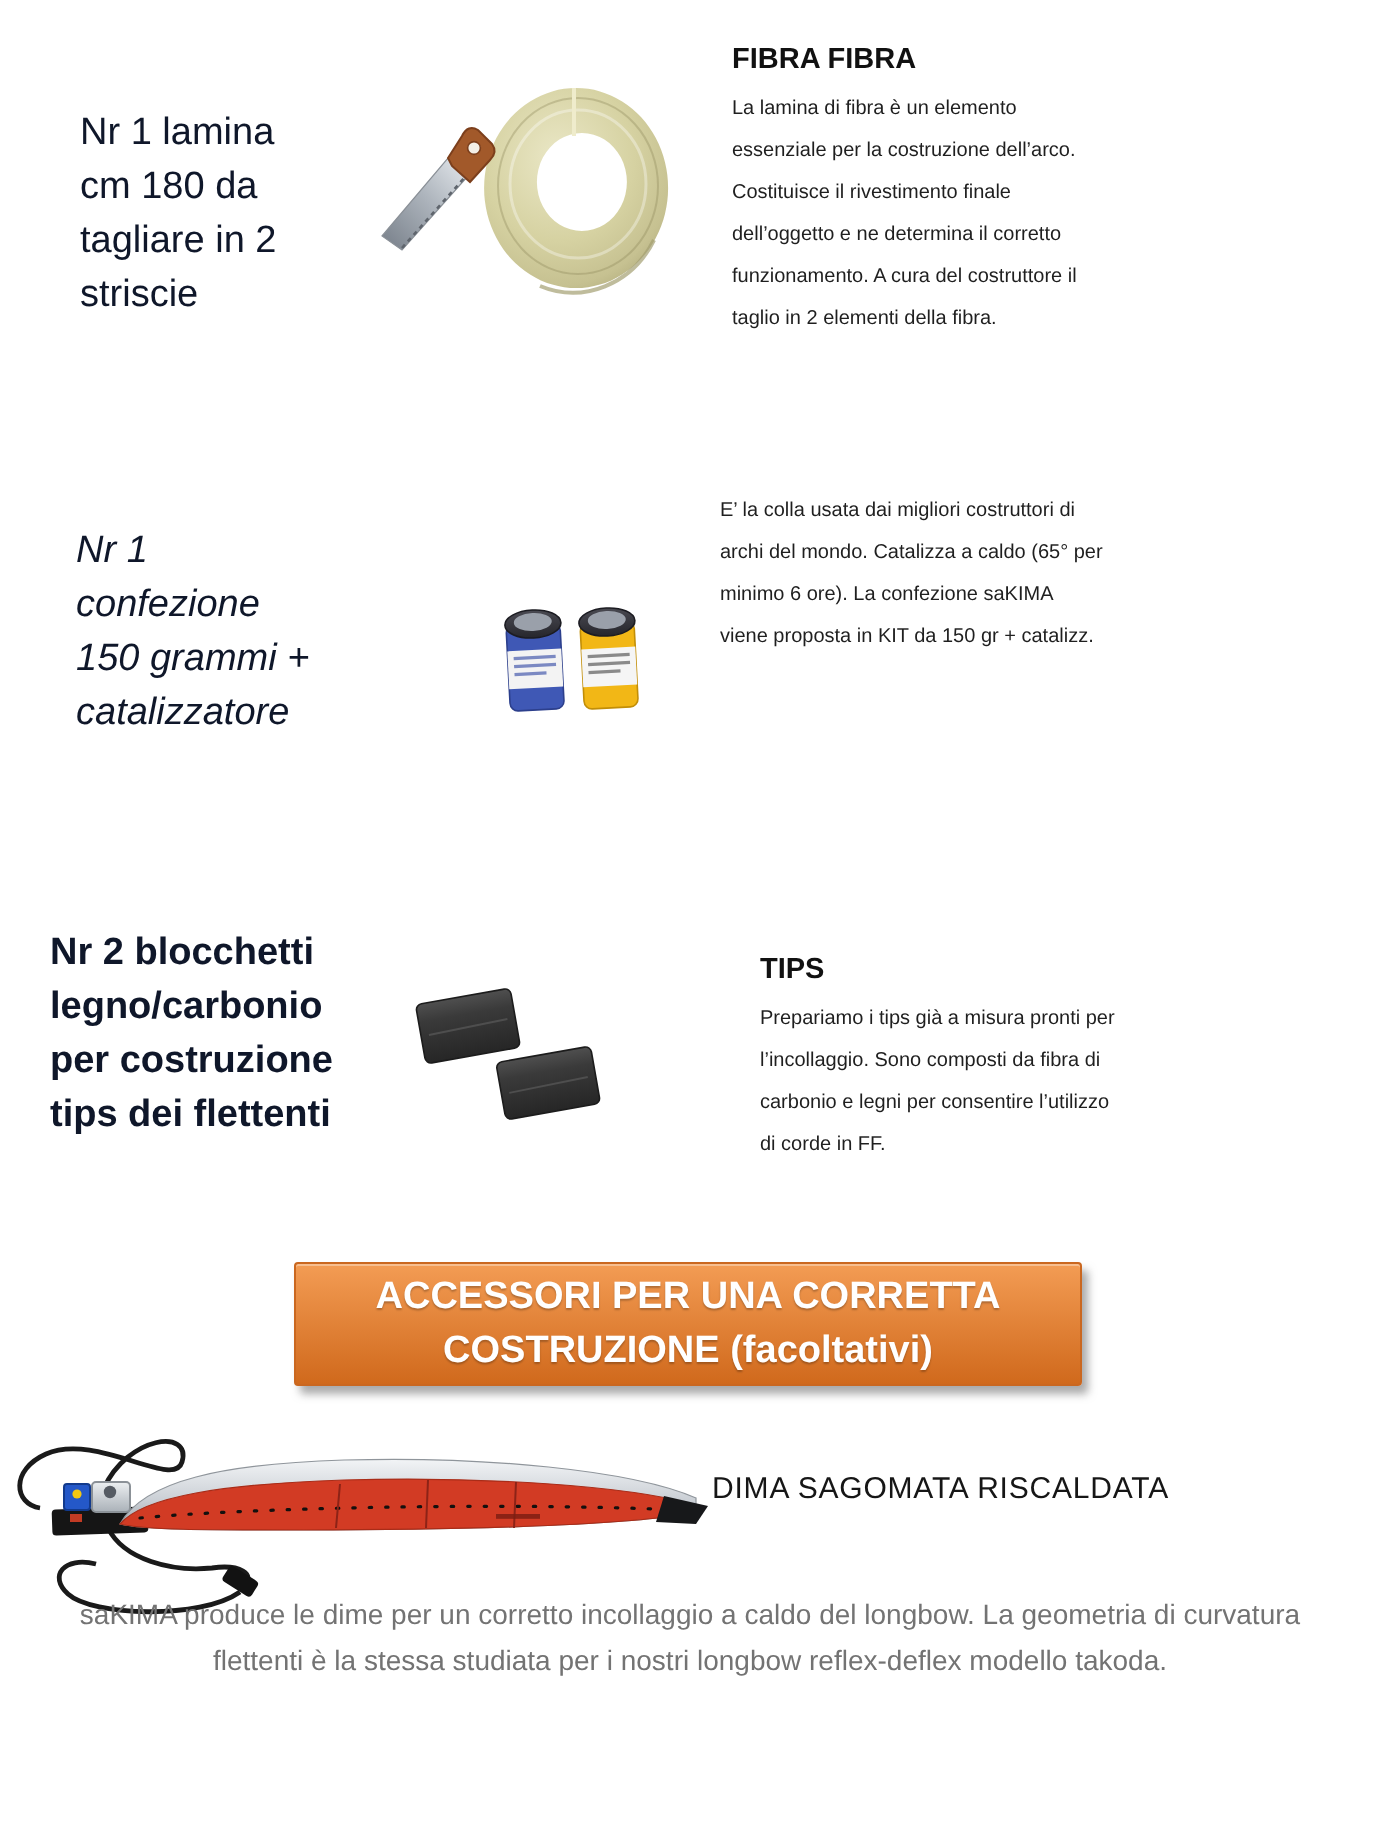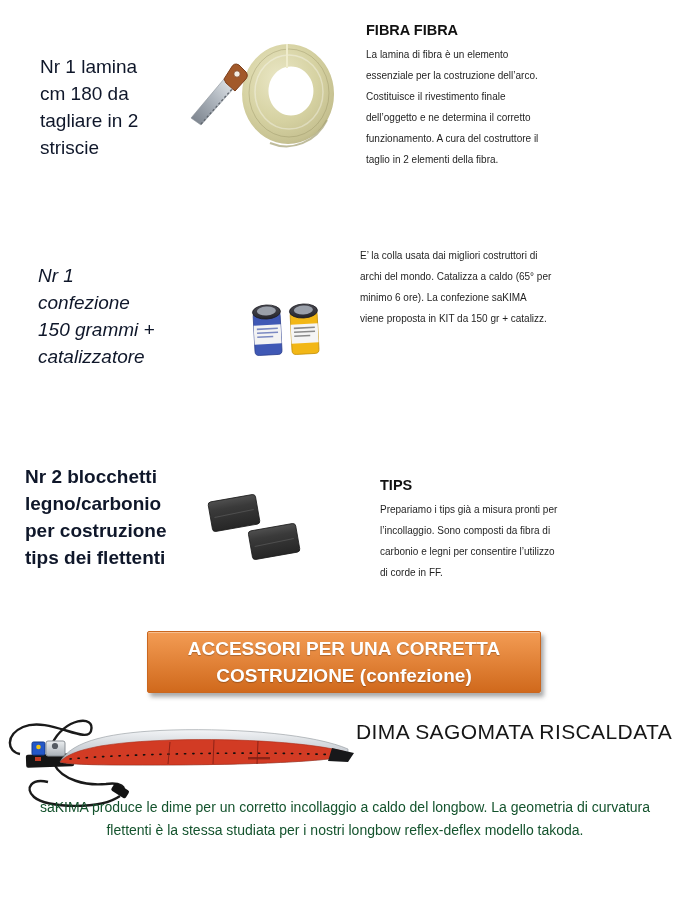--- a/index.html
+++ b/index.html
@@ -61,34 +61,34 @@
   .banner .banner-text{
     font-size:19px;
     font-weight:bold;
     line-height:27px;
     color:#ffffff;
     text-shadow:0 1px 1px rgba(0,0,0,0.25);
   }
   
   .dima-title{
     position:absolute;
-    left:356px;top:720px;
-    font-size:21px;
+    left:356px;top:736px;
+    font-size:15px;
     letter-spacing:0.4px;
     color:#161616;
   }
   
   .footer{
     position:absolute;
     left:15px;top:796px;
     width:660px;
     text-align:center;
     font-size:14px;
     line-height:23px;
-    color:#14532d;
+    color:#737373;
   }
   .footer p{margin:0;}
 </style>
 </head>
 <body>
 
 <div class="page">
 
   <div class="qty qty1 pre">Nr 1 lamina
 cm 180 da
@@ -209,21 +209,21 @@
   <div class="desc desc3">
     <h3>TIPS</h3>
     <p class="pre">Prepariamo i tips già a misura pronti per
 l’incollaggio. Sono composti da fibra di
 carbonio e legni per consentire l’utilizzo
 di corde in FF.</p>
   </div>
 
   <div class="banner" style="background: linear-gradient(rgb(243, 156, 84) 0%, rgb(208, 105, 28) 100%);">
     <div class="banner-text pre" style="color: rgb(255, 255, 255);">ACCESSORI PER UNA CORRETTA
-COSTRUZIONE (confezione)</div>
+COSTRUZIONE (facoltativi)</div>
   </div>
 
   <div class="visual vis4">
     <svg width="356" height="108" viewBox="0 0 356 108">
       <defs>
         <linearGradient id="silverG" x1="0" y1="0" x2="0" y2="1">
           <stop offset="0%" stop-color="#f2f4f6"></stop>
           <stop offset="60%" stop-color="#c9ced4"></stop>
           <stop offset="100%" stop-color="#9aa1a8"></stop>
         </linearGradient>

